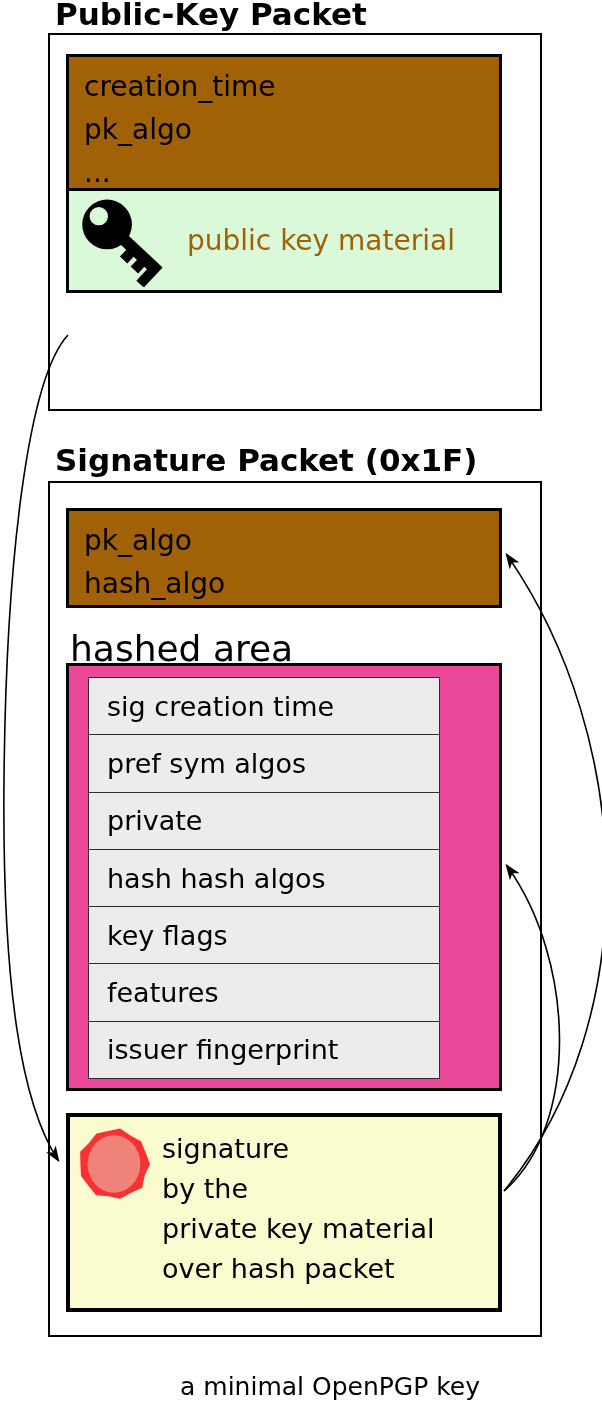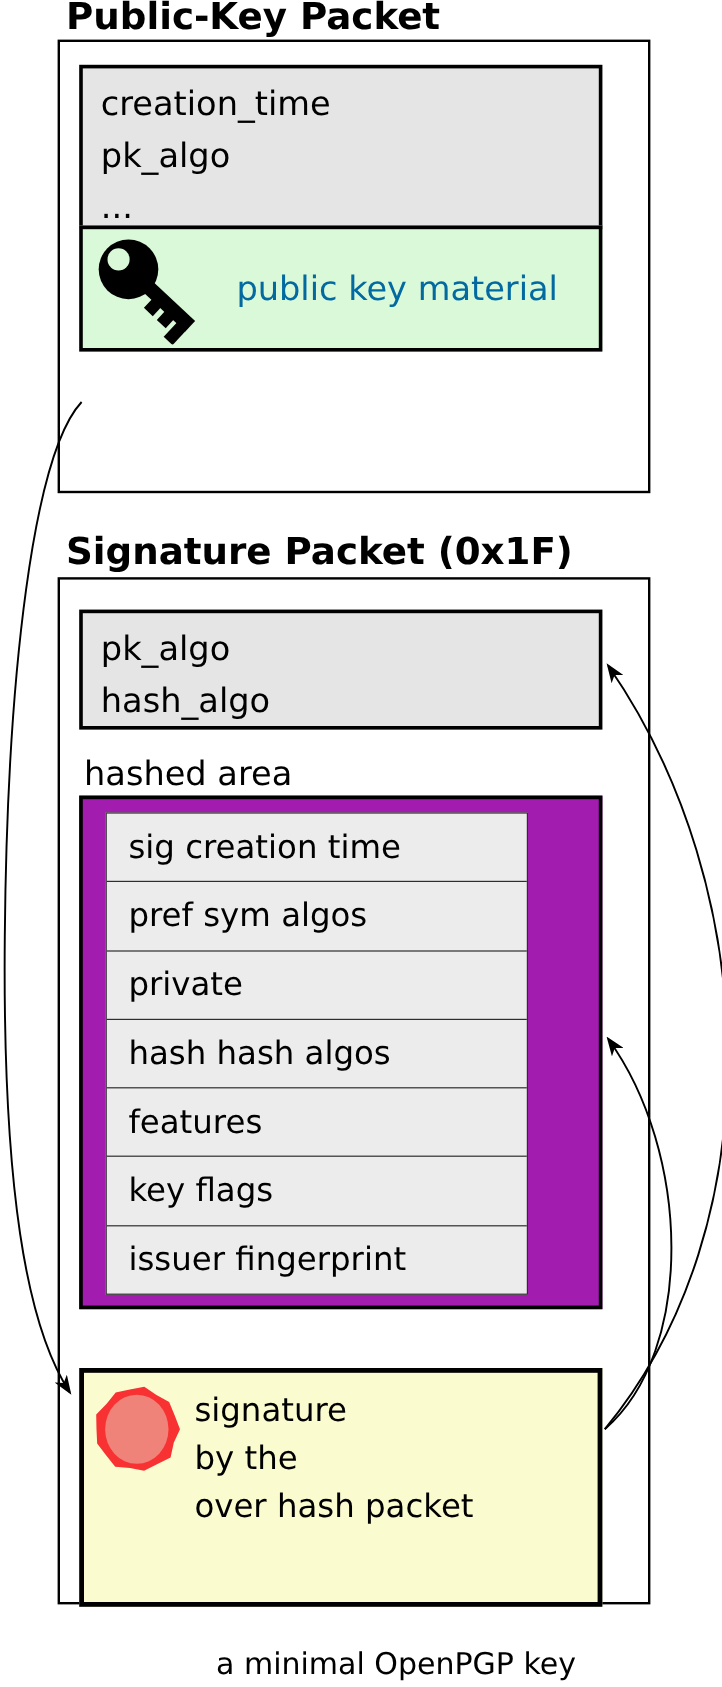--- a/index.html
+++ b/index.html
@@ -4,30 +4,30 @@
 <style>
   html,body{margin:0;padding:0;}
   body{
     width:602px;height:1406px;position:relative;background:#ffffff;
     font-family:"DejaVu Sans","Liberation Sans",sans-serif;color:#000;
     overflow:hidden;
   }
   .abs{position:absolute;box-sizing:border-box;}
   .title{font-weight:bold;font-size:31px;letter-spacing:0px;white-space:nowrap;}
   .outer-box{border:2.5px solid #000;background:#fff;}
-  .header-box{border:3px solid #000;background:#e5e5e5;padding:8px 0 0 15px;}
+  .header-box{border:3px solid #000;background:#a16207;padding:8px 0 0 15px;}
   .header-box .fld{font-size:28px;line-height:43px;white-space:nowrap;}
   .green-box{border:3px solid #000;background:#d9f9d9;display:flex;align-items:center;}
-  .green-box .lbl{font-size:28px;color:#0369a1;margin-left:10px;white-space:nowrap;}
-  .area-label{font-size:28px;white-space:nowrap;}
-  .hashed-box{border:3px solid #000;background:#a21caf;padding-left:48px;}
+  .green-box .lbl{font-size:28px;color:#a16207;white-space:nowrap;}
+  .area-label{font-size:36px;white-space:nowrap;}
+  .hashed-box{border:3px solid #000;background:#ec4899;padding-left:48px;}
   .rows{position:absolute;left:19px;top:11px;width:350px;border:1.4px solid #2e2e2e;background:#ececec;}
   .row{height:56.3px;border-bottom:1.4px solid #2e2e2e;display:flex;align-items:center;padding-left:18px;font-size:27px;white-space:nowrap;}
   .row:last-child{border-bottom:none;}
-  .sig-box{border:4px solid #000;background:#fbfbd0;margin-top:27px;}
+  .sig-box{border:4px solid #000;background:#fbfbd0;}
   .sig-text{position:absolute;left:92px;top:12px;font-size:27px;line-height:40px;}
   .sig-text div{white-space:nowrap;}
   .caption{width:100%;text-align:center;font-size:25px;margin-left:29px;}
   svg.overlay{position:absolute;left:0;top:0;pointer-events:none;}
 </style>
 </head>
 <body>
 
 <div class="abs title" style="left:55px;top:-4px;">Public-Key Packet</div>
 
@@ -72,39 +72,40 @@
     <div class="row">
         <span>pref sym algos</span>
       </div>
     <div class="row">
         <span>private</span>
       </div>
     <div class="row">
         <span>hash hash algos</span>
       </div>
     <div class="row">
-        <span>features</span>
+        <span>key flags</span>
       </div>
     <div class="row">
-        <span>key flags</span>
+        <span>features</span>
       </div>
     <div class="row">
         <span>issuer fingerprint</span>
       </div>
   </div>
 </div>
 
 <div class="abs sig-box" style="left:66px;top:1113px;width:436px;height:199px;">
   <svg width="80" height="82" viewBox="0 0 100 100" style="position:absolute;left:4px;top:6px;">
     <polygon fill="#f83232" points="95,50 88.5,64 85.2,79.6 71,86.4 57.6,93.3 42.9,90.4 27.5,89 17.8,77 8.7,65 8,50 7.7,34.6 18.6,23.6 28,11.9 42.7,8.6 57.8,5.7 70.5,14.5 83.7,21.7 89.5,35.6"></polygon>
     <ellipse cx="50" cy="50" rx="33" ry="36" fill="#ef8379"></ellipse>
   </svg>
   <div class="sig-text">
     <div>signature</div>
     <div>by the</div>
+    <div>private key material</div>
     <div>over hash packet</div>
   </div>
 </div>
 
 <div class="abs caption" style="left:0;top:1372px;">a minimal OpenPGP key</div>
 
 <svg class="overlay" width="602" height="1406" viewBox="0 0 602 1406">
   <defs>
     <marker id="ah" markerUnits="userSpaceOnUse" markerWidth="16" markerHeight="12" viewBox="0 0 12 9" refX="10" refY="4.5" orient="auto">
       <path d="M0,0 L12,4.5 L0,9 L3.2,4.5 z" fill="#000"></path>

